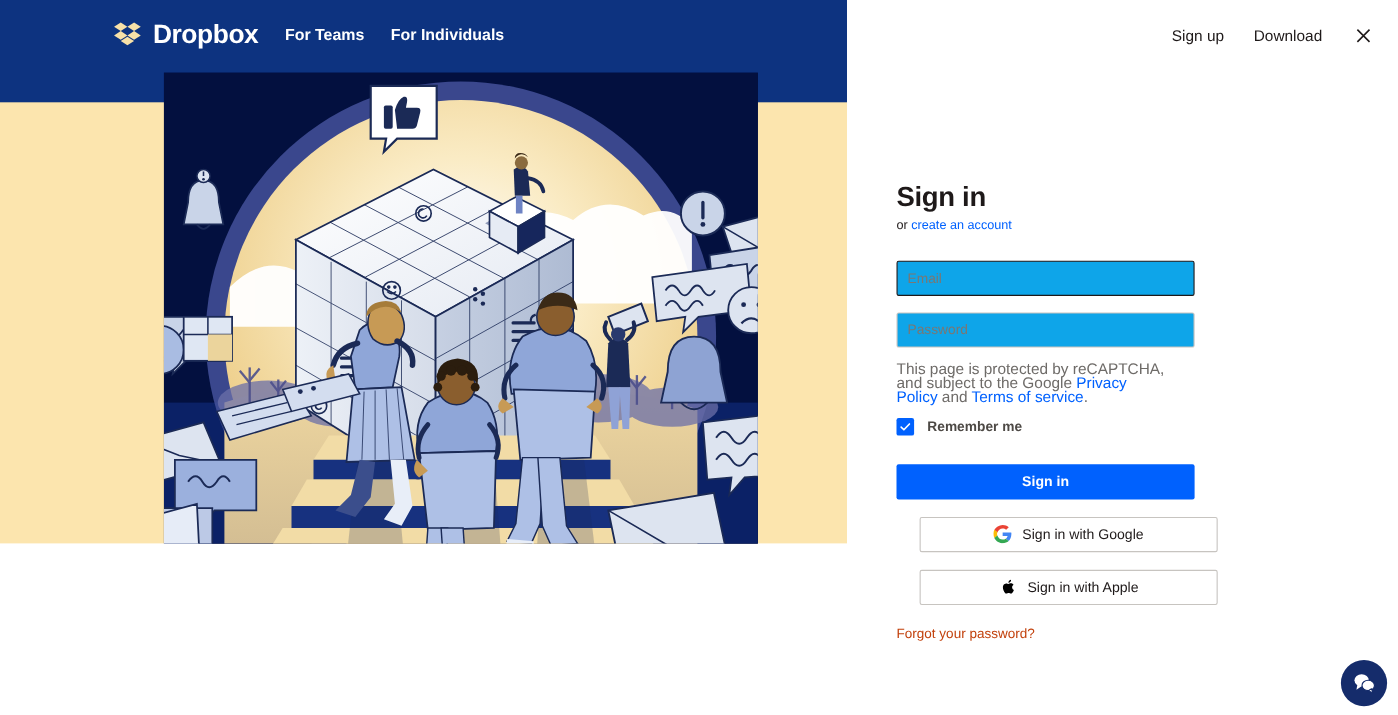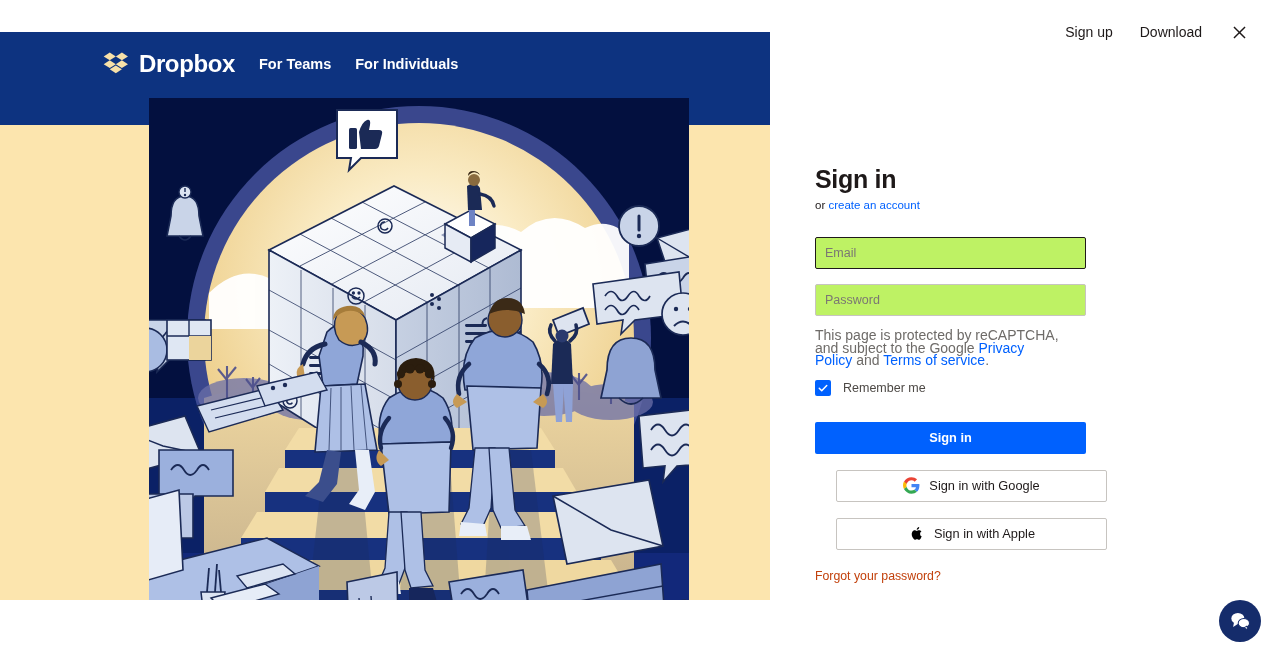--- a/index.html
+++ b/index.html
@@ -7,24 +7,23 @@
     width: 1271px; height: 650px;
     overflow: hidden;
     background: #ffffff;
     font-family: "Liberation Sans", sans-serif;
   }
   .page { position: relative; width: 1271px; height: 650px; background: #fff; }
 
   
   .left-panel {
     position: absolute; left: 0; top: 0;
-    width: 770px; height: 568px;
+    width: 770px; height: 494px;
     background: #FCE5AE;
     overflow: hidden;
-    margin-top: 32px;
   }
   .header-band {
     position: absolute; left: 0; top: 0;
     width: 770px; height: 93px;
     background: #0D3380;
   }
   .brand {
     position: absolute; left: 103px; top: 18px;
     display: flex; align-items: center; gap: 9px;
   }
@@ -77,35 +76,35 @@
   .subline {
     margin-top: 4px; font-size: 11.5px; color: #1E1919; line-height: 15px;
   }
   .subline a { color: #0061FE; text-decoration: none; cursor: pointer; }
 
   .field {
     width: 271px; height: 32px; margin-top: 0;
     border: 1px solid #C7C4C0; border-radius: 2px;
     padding: 0 9px; font-size: 12.5px; color: #1E1919;
     font-family: "Liberation Sans", sans-serif;
-    background: #bef264; outline: none;
+    background: #0ea5e9; outline: none;
   }
   .field::placeholder { color: #7B7773; }
   .field.focused { border: 1px solid #1E1919; }
   #email-field-wrap { margin-top: 24px; }
   #password-field-wrap { margin-top: 15px; }
 
   .recaptcha-note {
     margin-top: 13px; font-size: 14px; color: #6E6B68;
     line-height: 12.5px; width: 250px;
   }
   .recaptcha-note a { color: #0061FE; text-decoration: none; cursor: pointer; }
 
   .remember-row {
-    margin-top: 13px; display: flex; align-items: flex-start; gap: 12px;
+    margin-top: 13px; display: flex; align-items: flex-start; gap: 12px; font-weight: bold;
   }
   .checkbox {
     width: 16px; height: 16px; border-radius: 2px;
     background: #0061FE; display: flex;
     align-items: center; justify-content: center; cursor: pointer;
   }
   .remember-label { font-size: 12.5px; color: #4D4945; line-height: 16px; }
 
   .btn {
     width: 271px; height: 32px; margin-top: 15px;

